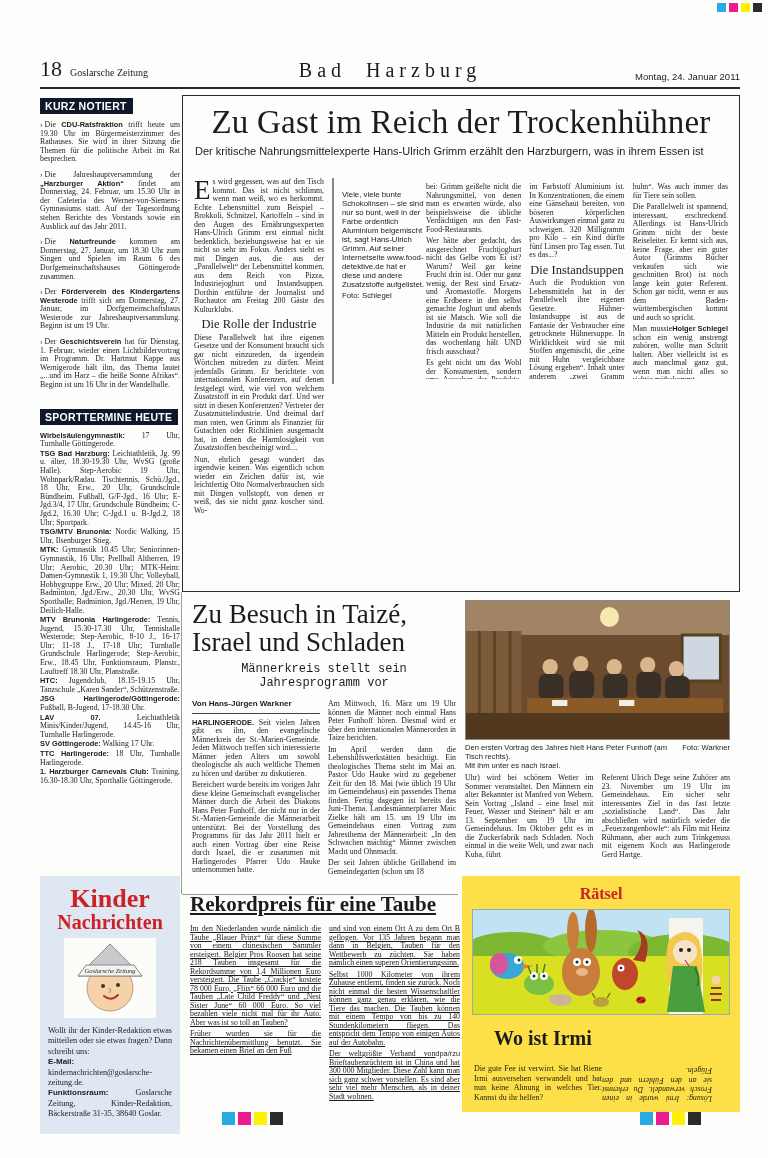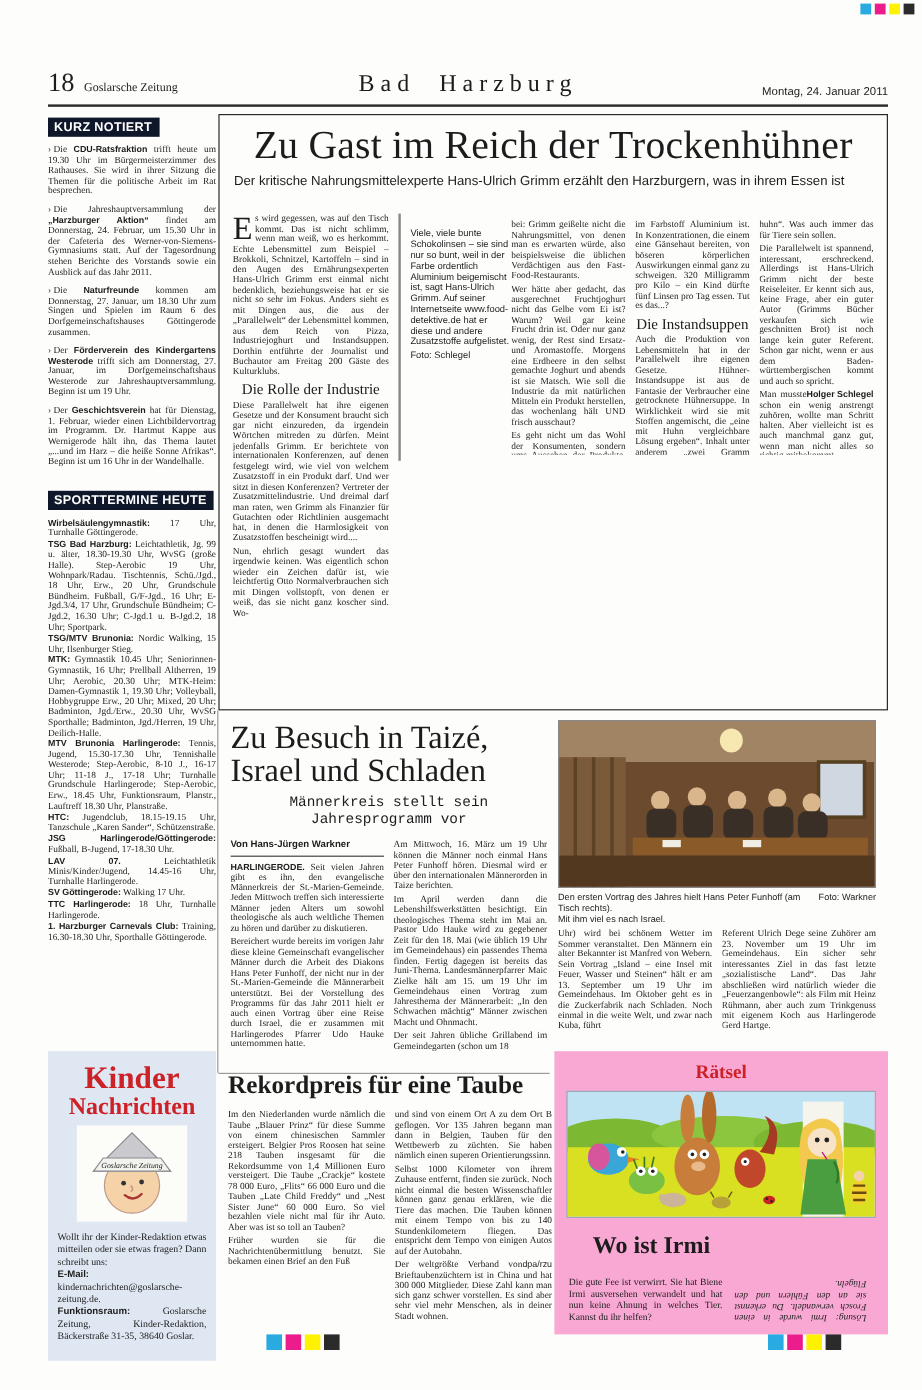--- a/index.html
+++ b/index.html
@@ -64,30 +64,30 @@
   .vline{position:absolute;left:181px;top:592px;width:1px;height:302px;background:#9a9a9a;}
   .hline{position:absolute;left:182px;top:894px;width:276px;height:1px;background:#9a9a9a;}
   
   #kinder{position:absolute;left:40px;top:876px;width:140px;height:258px;background:#dfe7f2;box-sizing:border-box;padding:8px 8px;}
   .kinder-title{color:#cc2127;font-weight:700;text-align:center;line-height:1.0;margin:2px 0 6px 0;}
   .kt1{font-size:26px;display:block;}
   .kt2{font-size:20px;display:block;}
   .mascot{display:block;margin:4px auto 8px auto;width:92px;height:80px;background:#fcfcf9;}
   .kinder-text{font-size:8.2px;line-height:10.4px;text-align:justify;}
   .kinder-text p{margin:0;}
-  #taube{position:absolute;left:182px;top:876px;width:278px;box-sizing:border-box;padding-left:8px;}
+  #taube{position:absolute;left:182px;top:876px;width:278px;box-sizing:border-box;padding-left:8px;text-decoration:underline;}
   #taube h3{font-size:21px;font-weight:700;margin:16px 0 8px 0;white-space:nowrap;}
   .tb-cols{display:flex;gap:8px;height:206px;overflow:hidden;}
   .tb-cols .col{flex:1;overflow:hidden;}
   .agency{float:right;font-family:"Liberation Sans",sans-serif;font-size:7.4px;}
-  #raetsel{position:absolute;left:462px;top:876px;width:278px;height:236px;background:#f9a8d4;box-sizing:border-box;padding:7px 10px;}
+  #raetsel{position:absolute;left:462px;top:876px;width:278px;height:236px;background:#fde047;box-sizing:border-box;padding:7px 10px;}
   .raetsel-title{color:#cc2127;font-weight:700;font-size:16px;text-align:center;margin:2px 0 6px 0;}
   .cartoon{display:block;width:256px;height:104px;margin:0 auto;border:1px solid #9ab;}
   .irmi-head{font-size:20px;font-weight:700;margin:12px 0 6px 22px;}
-  .riddle-row{display:flex;gap:10px;padding:0 2px;}
+  .riddle-row{display:flex;padding:0 2px;}
   .riddle-q{width:128px;font-size:8px;line-height:9.6px;text-align:justify;}
   .riddle-sol{width:110px;font-size:7.8px;line-height:9.2px;font-style:italic;transform:rotate(180deg);text-align:justify;margin-top:2px;}
 </style>
 </head>
 <body>
 
 <div id="page">
 
   <div class="regmarks" id="regTop">
     <span class="c"></span>
@@ -172,21 +172,21 @@
               <path d="M112 96 l10 10 10 -10 -4 22 -6 46 -6 -46 z" fill="#e9e6df"></path>
             </svg>
           </div>
           <div class="caption-col">
             <p>Viele, viele bunte Schokolinsen – sie sind nur so bunt, weil in der Farbe ordentlich Aluminium beigemischt ist, sagt Hans-Ulrich Grimm. Auf seiner Internetseite www.food-detektive.de hat er diese und andere Zusatzstoffe aufgelistet.</p>
             <p style="margin-top:2px;">Foto: Schlegel</p>
           </div>
         </div>
         <div class="a1-bottom bodytext">
           <div class="col">
-            <p>bei: Grimm geißelte nicht die Nahrungsmittel, von denen man es erwarten würde, also beispielsweise die üblichen Verdächtigen aus den Fast-Food-Restaurants.</p>
+            <p>bei: Grimm geißelte nicht die Nahrungsmittel, von denen man es erwarten würde, also beispielsweise die übliche Verdächtigen aus den Fast-Food-Restaurants.</p>
             <p>Wer hätte aber gedacht, das ausgerechnet Fruchtjoghurt nicht das Gelbe vom Ei ist? Warum? Weil gar keine Frucht drin ist. Oder nur ganz wenig, der Rest sind Ersatz- und Aromastoffe. Morgens eine Erdbeere in den selbst gemachte Joghurt und abends ist sie Matsch. Wie soll die Industrie da mit natürlichen Mitteln ein Produkt herstellen, das wochenlang hält UND frisch ausschaut?</p>
             <p>Es geht nicht um das Wohl der Konsumenten, sondern ums Aussehen der Produkte. Warum sind Schokolinsen so schön bunt? Weil</p>
           </div>
           <div class="col">
             <p>im Farbstoff Aluminium ist. In Konzentrationen, die einem eine Gänsehaut bereiten, von böseren körperlichen Auswirkungen einmal ganz zu schweigen. 320 Milligramm pro Kilo – ein Kind dürfte fünf Linsen pro Tag essen. Tut es das...?</p>
             <h4 class="colsub">Die Instandsuppen</h4>
             <p>Auch die Produktion von Lebensmitteln hat in der Parallelwelt ihre eigenen Gesetze. Hühner-Instandsuppe ist aus de Fantasie der Verbraucher eine getrocknete Hühnersuppe. In Wirklichkeit wird sie mit Stoffen angemischt, die „eine mit Huhn vergleichbare Lösung ergeben“. Inhalt unter anderem „zwei Gramm Trockenhuhn und sieben Gramm Nass-</p>
           </div>
           <div class="col">
             <p>huhn“. Was auch immer das für Tiere sein sollen.</p>
@@ -248,21 +248,21 @@
           </g>
           <rect x="64" y="97" width="205" height="15" fill="#8a5a28"></rect>
           <rect x="90" y="99" width="16" height="6" fill="#f0ede4"></rect>
             <rect x="160" y="99" width="16" height="6" fill="#f0ede4"></rect>
           <rect x="0" y="112" width="275" height="26" fill="#52381e"></rect>
         </svg>
       </div>
       <div class="cap2">
         <span class="credit">Foto: Warkner</span>
         <span>Den ersten Vortrag des Jahres hielt Hans Peter Funhoff (am Tisch rechts).</span><br>
-        <span>Mit ihm viel es nach Israel.</span>
+        <span>Mit ihm unter es nach Israel.</span>
       </div>
       <div class="a2cols2 bodytext">
         <div class="col">
           <p>Uhr) wird bei schönem Wetter im Sommer veranstaltet. Den Männern ein alter Bekannter ist Manfred von Webern. Sein Vortrag „Island – eine Insel mit Feuer, Wasser und Steinen“ hält er am 13. September um 19 Uhr im Gemeindehaus. Im Oktober geht es in die Zuckerfabrik nach Schladen. Noch einmal in die weite Welt, und zwar nach Kuba, führt</p>
         </div>
         <div class="col">
           <p>Referent Ulrich Dege seine Zuhörer am 23. November um 19 Uhr im Gemeindehaus. Ein sicher sehr interessantes Ziel in das fast letzte „sozialistische Land“. Das Jahr abschließen wird natürlich wieder die „Feuerzangenbowle“: als Film mit Heinz Rühmann, aber auch zum Trinkgenuss mit eigenem Koch aus Harlingerode Gerd Hartge.</p>
         </div>
       </div>
     </div>

